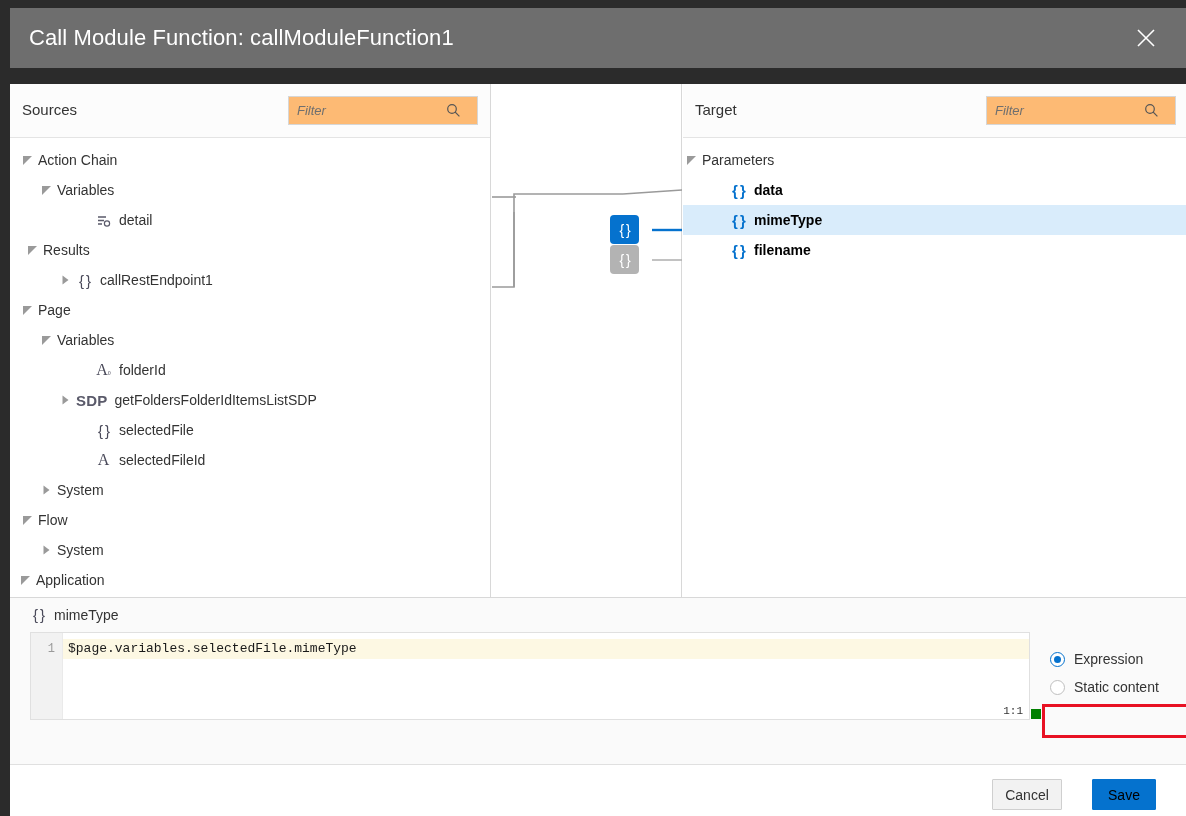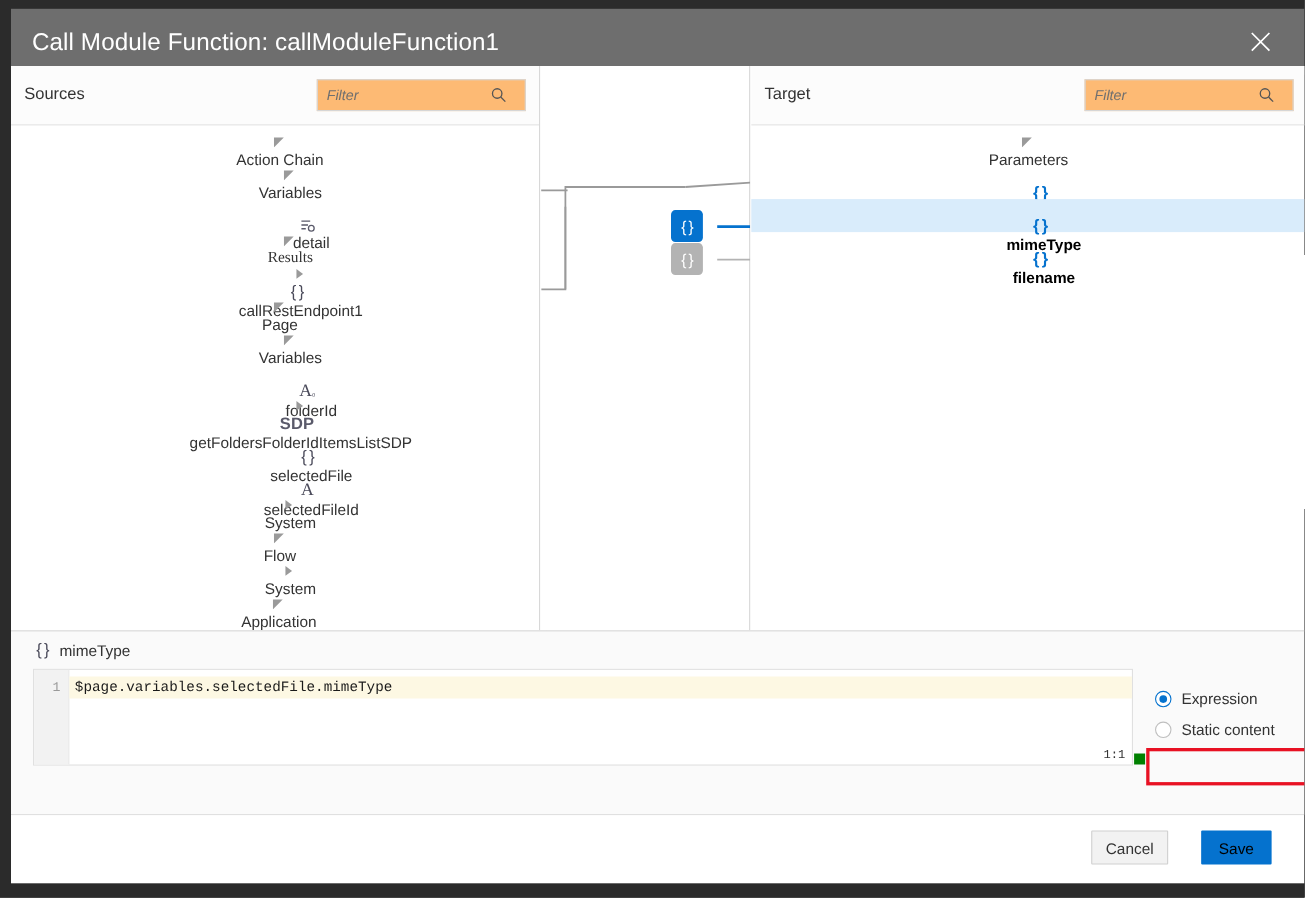--- a/index.html
+++ b/index.html
@@ -33,21 +33,21 @@
   .close-btn {
     position: absolute; right: 14px; top: 0;
     width: 52px; height: 60px;
     display: flex; align-items: center; justify-content: center;
     cursor: pointer;
   }
   .close-btn svg { display: block; }
 
   
   .dialog-body {
-    position: absolute; left: 10px; top: 60px;
+    position: absolute; left: 10px; top: 84px;
     width: 1176px; height: 680px;
     background: #ffffff;
   }
 
   
   .sources-panel {
     position: absolute; left: 0; top: 0;
     width: 481px; height: 513px;
     background: #ffffff;
     border-right: 1px solid #d8d8d8;
@@ -89,21 +89,20 @@
     padding-top: 6px;
   }
   .tnode {
     position: relative;
     height: 30px;
     display: flex; align-items: center;
     font-size: 14px;
     color: #2b2b2b;
     white-space: nowrap;
     cursor: default;
-    flex-direction: column;
   }
   .twist {
     width: 16px; height: 16px;
     margin-right: 2px;
     flex: 0 0 16px;
     display: flex; align-items: center; justify-content: center;
     cursor: pointer;
   }
   .twist.blank { cursor: default; }
   .ticon {
@@ -358,21 +357,21 @@
           <div class="tnode" style="padding-left: 67px;">
             <span class="twist blank"></span>
             <span class="ticon ticon-detail">
               <svg width="15" height="15" viewBox="0 0 15 15">
                 <path d="M2 4 L10 4 M2 7.5 L8 7.5 M2 11 L6 11" stroke="#5a5a6a" stroke-width="1.3"></path>
                 <circle cx="11" cy="10.5" r="2.6" stroke="#5a5a6a" stroke-width="1.2" fill="none"></circle>
               </svg>
             </span>
             <span class="tlabel">detail</span>
           </div>
-          <div class="tnode" style="padding-left: 29px; font-family: Liberation Serif, serif;">
+          <div class="tnode" style="padding-left: 15px;">
             <span class="twist">
               <svg width="10" height="10" viewBox="0 0 10 10">
                 <path d="M0 1 L9 1 L0 10 Z" fill="#9a9a9a"></path>
               </svg>
             </span>
             <span class="ticon" style="width: 0px; margin-right: 0px;"></span>
             <span class="tlabel">Results</span>
           </div>
           <div class="tnode" style="padding-left: 48px;">
             <span class="twist">

